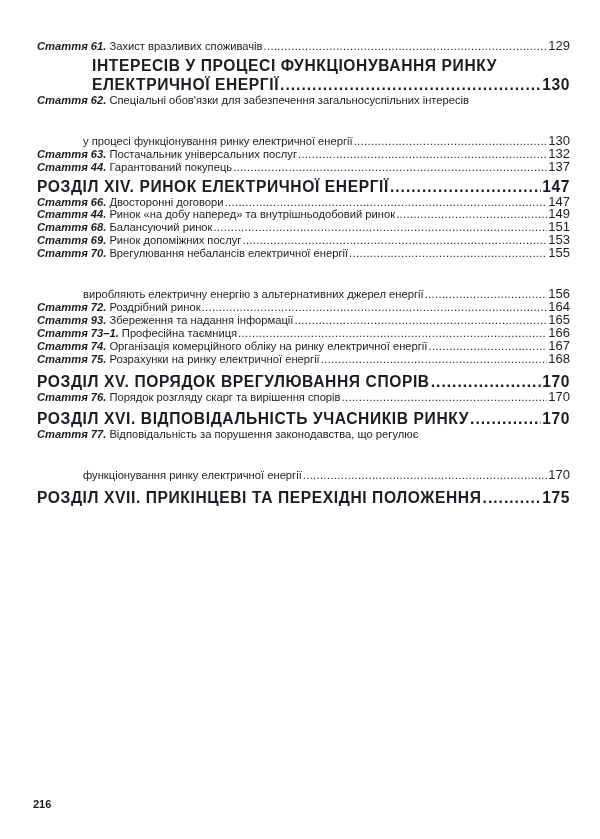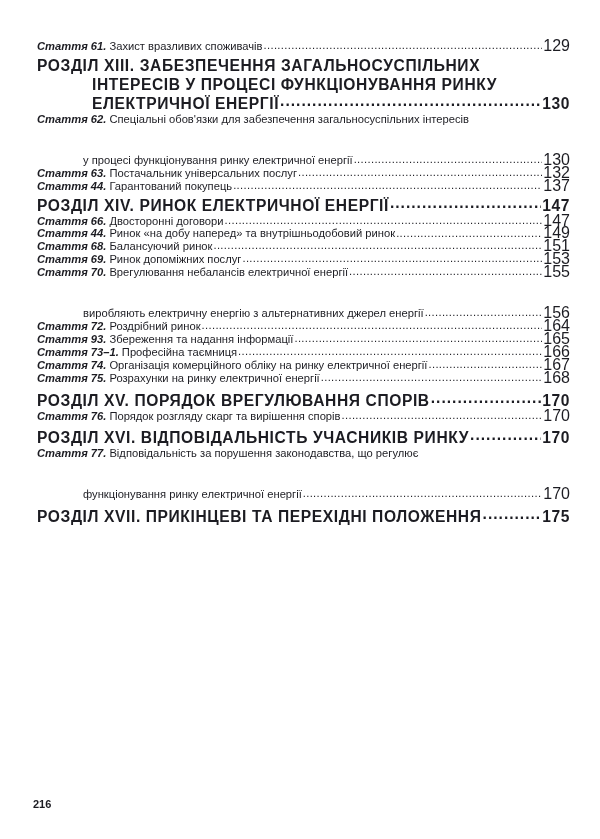--- a/index.html
+++ b/index.html
@@ -2,26 +2,26 @@
 <html><head>
 <meta charset="utf-8">
 <style>
   html, body { margin: 0; padding: 0; }
   body {
     width: 600px; height: 839px; background: #ffffff; position: relative;
     overflow: hidden; color: #1c1c22;
     font-family: "Liberation Sans", sans-serif;
   }
   .toc { position: absolute; left: 37px; top: 40px; width: 533px; }
-  .row { display: flex; align-items: flex-start; white-space: nowrap; }
+  .row { display: flex; align-items: flex-end; white-space: nowrap; }
   .art { font-size: 11.2px; line-height: 12.9px; }
   .art .lbl { font-weight: bold; font-style: italic; margin-right: 3px; }
   .art.multi .line1 { display: block; white-space: nowrap; }
   .art.multi .cont { padding-left: 46px; margin-top: 28px; }
-  .art .page { font-size: 16px; }
+  .art .page { font-size: 13px; }
   .sec { font-weight: bold; font-size: 15.6px; line-height: 19px; letter-spacing: 0.6px; }
   .sec .cont { padding-left: 55px; }
   .sec .line { display: block; white-space: nowrap; }
   .dots { flex: 1; overflow: hidden; margin: 0 1px; position: relative; }
   .dots::after {
     content: "..............................................................................................................................................................................................................................................................";
     position: absolute; left: 0; white-space: nowrap;
   }
   .art .dots { height: 12px; }
   .art .dots::after { letter-spacing: 0.35px; bottom: 0; }
@@ -41,21 +41,20 @@
 
   <div class="row art">
     <span class="lbl">Стаття 61.</span>
     <span>Захист вразливих споживачів</span>
     <span class="dots"></span>
     <span class="page">129</span>
   </div>
 
   <div class="gap-sm"></div>
   <div class="sec">
-    <span class="line">РОЗДІЛ XIII. ЗАБЕЗПЕЧЕННЯ ЗАГАЛЬНОСУСПІЛЬНИХ</span>
     <span class="line cont">ІНТЕРЕСІВ У ПРОЦЕСІ ФУНКЦІОНУВАННЯ РИНКУ</span>
     <div class="row cont">
       <span>ЕЛЕКТРИЧНОЇ ЕНЕРГІЇ</span>
       <span class="dots"></span>
       <span class="page">130</span>
     </div>
   </div>
 
   <div class="art multi">
     <span class="line1"><span class="lbl">Стаття 62.</span><span>Спеціальні обов'язки для забезпечення загальносуспільних інтересів</span></span>

